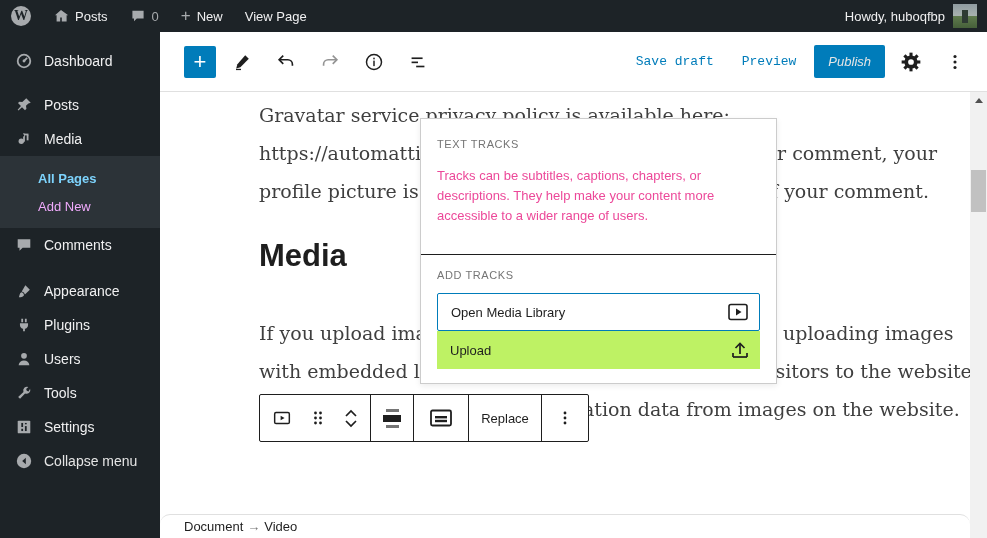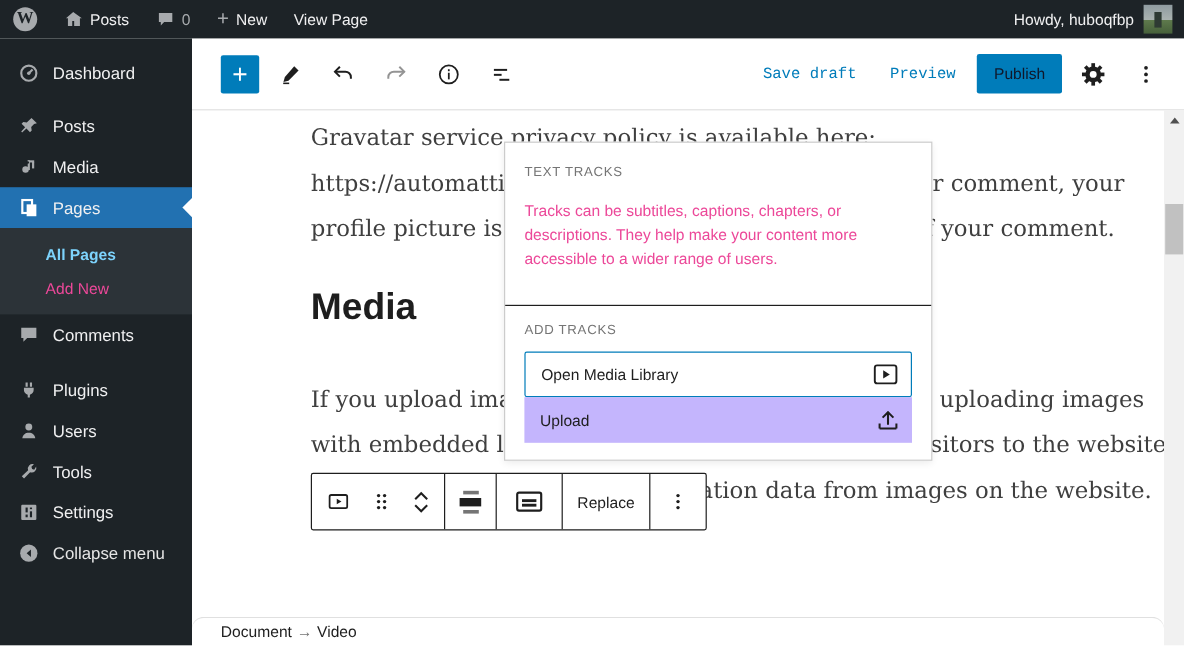--- a/index.html
+++ b/index.html
@@ -31,40 +31,40 @@
   .side-item { display:flex; align-items:center; gap:10px; height:34px; padding:0 8px 0 8px; cursor:pointer; }
   .side-item .micon { width:20px; height:20px; display:flex; align-items:center; justify-content:center;
     color:#a7aaad; flex:0 0 20px; margin-left:6px; }
   .side-item.active { background:#2271b1; position:relative; }
   .side-item.active .micon { color:#fff; }
   .side-item.active::after { content:""; position:absolute; right:0; top:50%; margin-top:-8px;
     border:8px solid transparent; border-right-color:#ffffff; }
   .spacer12 { height:12px; } .spacer10 { height:10px; }
   .submenu { background:#2c3338; padding:8px 0; }
   .sub-item { height:28px; display:flex; align-items:center; padding-left:38px; font-size:13px;
-    color:#ec4899; cursor:pointer; }
+    color:#f0abfc; cursor:pointer; }
   .sub-item.current { color:#7dd3fc; font-weight:700; }
   .side-item.dim { color:#e5e5e5; }
 
   
   .editor { position:absolute; top:32px; left:160px; width:827px; height:506px; background:#fff; }
   .editor-header { position:absolute; top:0; left:0; right:0; height:60px; background:#fff;
     border-bottom:1px solid #e0e0e0; display:flex; align-items:center; justify-content:space-between;
     padding:0 14px 0 24px; z-index:35; }
   .eh-left { display:flex; align-items:center; gap:8px; }
   .inserter-btn { width:32px; height:32px; background:#007cba; border:none; border-radius:2px; color:#fff;
     font-size:22px; line-height:1; display:flex; align-items:center; justify-content:center; cursor:pointer; }
   .tool-btn { width:36px; height:36px; background:none; border:none; display:flex; align-items:center;
     justify-content:center; cursor:pointer; color:#1e1e1e; }
   .tool-btn.disabled { color:#949494; cursor:default; }
   .eh-right { display:flex; align-items:center; gap:8px; }
   .link-btn { background:none; border:none; color:#007cba; font-size:13px; padding:6px 10px; cursor:pointer;
     font-family:Liberation Mono, monospace; }
-  .publish-btn { background:#007cba; color:#0f172a; border:none; border-radius:2px; font-size:13px;
-    padding:9px 14px; cursor:pointer; font-family:"Liberation Sans", sans-serif; }
+  .publish-btn { background:#007cba; color:#e5e5e5; border:none; border-radius:2px; font-size:13px;
+    padding:9px 14px; cursor:pointer; font-family:"Liberation Sans", sans-serif;font-style:italic; }
 
   
   .editor-content { position:absolute; top:60px; left:0; right:17px; bottom:24px; background:#fff; overflow:hidden; }
   .doc-line { position:relative; font-family:"DejaVu Serif", "Liberation Serif", serif; font-size:19px;
     line-height:38px; color:#3f3f3f; white-space:nowrap; }
   .para { position:absolute; left:99px; }
   .p1 { top:4px; } .p2 { top:222px; }
   .doc-heading { position:absolute; left:99px; top:146px; font-family:"Liberation Sans", sans-serif;
     font-weight:700; font-size:31px; color:#1e1e1e; }
 
@@ -88,21 +88,21 @@
   .pop-sec1 { padding:19px 16px 28px 16px; }
   .pop-label { font-size:11px; font-weight:500; letter-spacing:0.6px; color:#757575; text-transform:uppercase; }
   .pop-desc { margin-top:16px; font-size:13px; line-height:20px; color:#ec4899; max-width:320px; }
   .pop-divider { border-top:1px solid #1e1e1e; }
   .pop-sec2 { padding:14px 16px 14px 16px; }
   .oml-row { margin-top:12px; height:38px; border:1.5px solid #007cba; border-radius:2px;
     display:flex; align-items:center; justify-content:space-between; padding:0 9px 0 13px;
     cursor:pointer; background:#fff; width:100%; }
   .oml-row span, .upload-row span { font-size:13px; color:#1e1e1e; font-family:"Liberation Sans", sans-serif; }
   .upload-row { height:38px; display:flex; align-items:center; justify-content:space-between;
-    padding:0 9px 0 13px; cursor:pointer; background:#c4b5fd; border:none; width:100%; }
+    padding:0 9px 0 13px; cursor:pointer; background:#bef264; border:none; width:100%; }
 
   
   .scrollbar { position:absolute; top:60px; right:0; width:17px; bottom:0; background:#f1f1f1; z-index:36; }
   .sb-up { height:17px; display:flex; align-items:center; justify-content:center; cursor:pointer; }
   .sb-up::after { content:""; border:4px solid transparent; border-bottom:5px solid #505050; margin-top:-4px; }
   .sb-thumb { position:absolute; top:78px; left:1px; width:15px; height:42px; background:#c1c1c1; cursor:pointer; }
 
   
   .breadcrumb-bar { position:absolute; left:0; right:17px; bottom:0; height:24px; background:#fff;
     border-top:1px solid #e0e0e0; display:flex; align-items:center; gap:4px; padding-left:24px;
@@ -171,46 +171,45 @@
         <svg width="18" height="18" viewBox="0 0 20 20">
             <circle cx="7" cy="12.5" r="3" fill="currentColor"></circle>
             <rect x="9" y="4" width="2" height="9" fill="currentColor"></rect>
             <rect x="9" y="4" width="6" height="2" fill="currentColor"></rect>
             <rect x="13" y="5.5" width="2" height="6" fill="currentColor"></rect>
             <circle cx="9" cy="6" r="1.2" fill="#1d2327"></circle>
           </svg>
       </span>
       <span>Media</span>
     </div>
-    <div class="side-item active">
-      <span class="micon">
-        <svg width="18" height="18" viewBox="0 0 20 20">
-            <rect x="4" y="3" width="9" height="12" fill="none" stroke="currentColor" stroke-width="2"></rect>
-            <rect x="8" y="7" width="9" height="11" fill="currentColor"></rect>
-          </svg>
-      </span>
-      <span>Pages</span>
-    </div>
     <div class="submenu">
       <div class="sub-item current">
         <span>All Pages</span>
       </div>
       <div class="sub-item">
         <span>Add New</span>
       </div>
     </div>
     <div class="side-item">
       <span class="micon">
         <svg width="18" height="18" viewBox="0 0 20 20">
             <path fill="currentColor" d="M3 3.5h14V13h-8.5L5 16.5V13H3z"></path>
           </svg>
       </span>
       <span>Comments</span>
     </div>
     <div class="spacer12"></div>
+    <div class="side-item">
+      <span class="micon">
+        <svg width="18" height="18" viewBox="0 0 20 20">
+            <path fill="currentColor" d="M11.5 3.5 16.5 8.5l-5.5 5.5c-.5-2-1.5-3-3.5-3.5zM7 11.5c1.8.4 2.7 1.3 3 3.1-.6 1.4-2.3 2.1-5.7 2.4.8-1.2.5-4.4 2.7-5.5z"></path>
+          </svg>
+      </span>
+      <span>Appearance</span>
+    </div>
     <div class="side-item">
       <span class="micon">
         <svg width="18" height="18" viewBox="0 0 20 20">
             <path fill="currentColor" d="M7 3h2v4H7zM11 3h2v4h-2zM5.5 8h9v2c0 2.2-1.6 4-3.5 4.3V17h-2v-2.7C7.1 14 5.5 12.2 5.5 10z"></path>
           </svg>
       </span>
       <span>Plugins</span>
     </div>
     <div class="side-item">
       <span class="micon">

